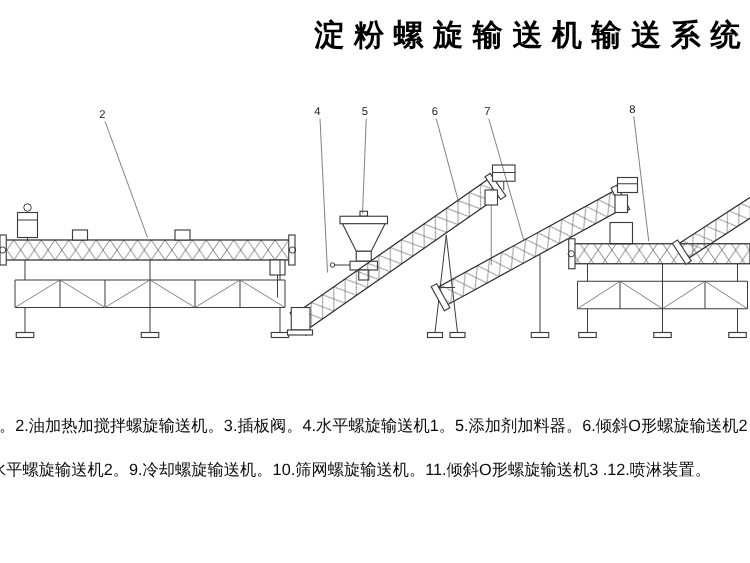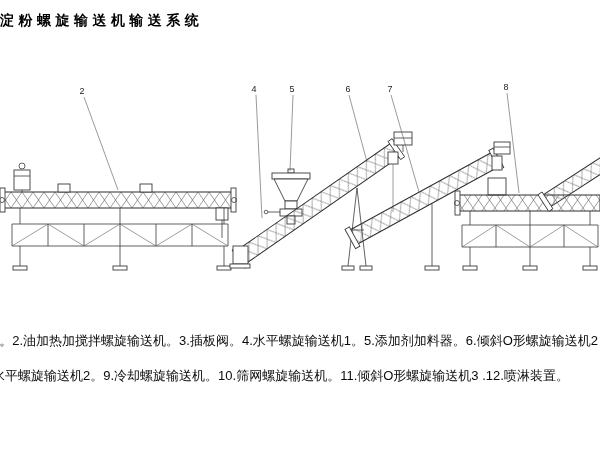--- a/index.html
+++ b/index.html
@@ -7,22 +7,22 @@
     position:relative;
     width:600px;height:450px;
     background:#ffffff;
     overflow:hidden;
     font-family:"Liberation Sans", sans-serif;
     color:#111;
   }
   .title{
     position:absolute;
     top:12px;left:0;right:0;
-    text-align:left;
-    font-size:14px;
+    text-align:right;
+    font-size:24px;
     font-weight:bold;
     letter-spacing:0.32em;
     color:#000;
     white-space:nowrap;
   }
   .drawing{
     position:absolute;
     top:80px;left:0;
     width:600px;height:245px;
   }

